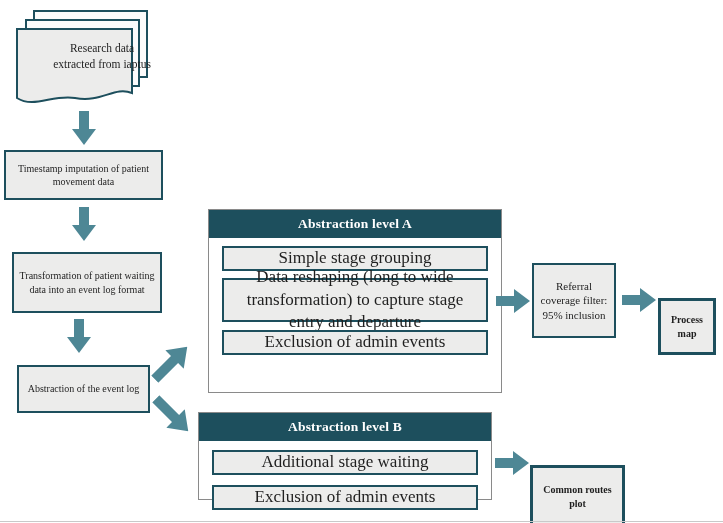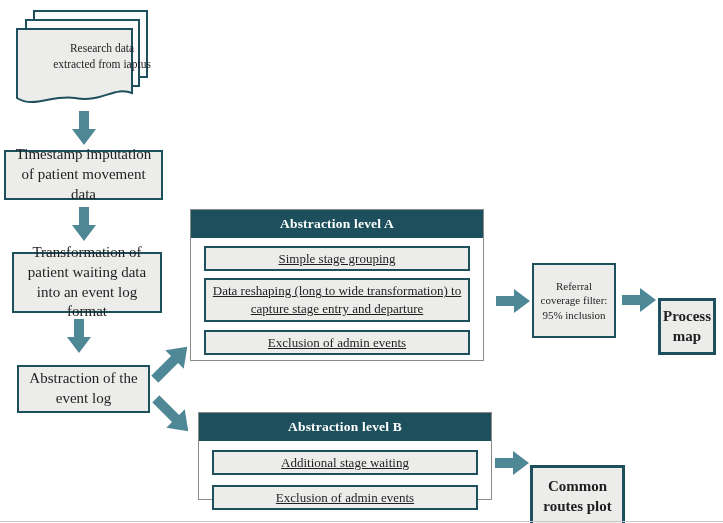--- a/index.html
+++ b/index.html
@@ -13,21 +13,21 @@
   html,body{margin:0;padding:0;background:#fff;}
   body{font-family:"Liberation Serif","DejaVu Serif",serif;color:var(--text,#1f1f1f);}
   .canvas{position:relative;width:723px;height:523px;background:#fff;overflow:hidden;}
 
   
   .node{
     position:absolute;box-sizing:border-box;
     background:var(--box-fill,#ececeb);
     border:2px solid var(--dark-teal,#1d4f5d);
     display:flex;align-items:center;justify-content:center;
-    text-align:center;font-size:15px;line-height:1.32;
+    text-align:center;font-size:10px;line-height:1.32;
     padding:2px 4px;
   }
   .node.bold{font-weight:bold;}
   .node.thick{border-width:3px;margin-top:28px;}
 
   
   .container-box{
     position:absolute;box-sizing:border-box;background:#fff;
     border:1px solid var(--container-border,#8a8a8a);
   }
@@ -35,21 +35,21 @@
     position:absolute;left:0;top:0;right:0;height:28px;
     background:var(--dark-teal,#1d4f5d);color:#fff;
     display:flex;align-items:center;justify-content:center;
     font-weight:bold;font-size:13.5px;letter-spacing:.2px;
   }
   .container-item{
     position:absolute;box-sizing:border-box;
     background:var(--box-fill,#ececeb);
     border:2px solid var(--dark-teal,#1d4f5d);
     display:flex;align-items:center;justify-content:center;
-    text-align:center;font-size:13px;line-height:1.35;padding:1px 6px;text-decoration:underline;
+    text-align:center;font-size:17px;line-height:1.35;padding:1px 6px;
   }
 
   .arrow{position:absolute;}
   .arrow svg{display:block;}
   .arrow path{fill:var(--arrow-teal,#4e8795);}
 
   .doc-label{
     position:absolute;left:20px;top:41px;width:108px;
     text-align:center;font-size:11.5px;line-height:1.35;margin-left:28px;
   }
@@ -98,21 +98,21 @@
     <svg width="46" height="26" viewBox="0 0 46 26">
         <path d="M0,8 H28 V0 L46,13 L28,26 V18 H0 Z"></path>
       </svg>
   </div>
   <div class="arrow" style="left:149px;top:402px;transform:rotate(45deg);">
     <svg width="46" height="26" viewBox="0 0 46 26">
         <path d="M0,8 H28 V0 L46,13 L28,26 V18 H0 Z"></path>
       </svg>
   </div>
 
-  <div class="container-box" style="left:190px;top:209px;width:294px;height:152px;padding-left:24px;">
+  <div class="container-box" style="left:208px;top:209px;width:294px;height:184px;padding-left:24px;">
     <div class="container-header">Abstraction level A</div>
     <div class="container-item" style="left:13px;top:36px;width:266px;height:25px;">Simple stage grouping</div>
     <div class="container-item" style="left:13px;top:68px;width:266px;height:44px;">Data reshaping (long to wide transformation) to capture stage entry and departure</div>
     <div class="container-item" style="left:13px;top:120px;width:266px;height:25px;">Exclusion of admin events</div>
   </div>
 
   <div class="arrow" style="left:496px;top:289px;">
     <svg width="34" height="24" viewBox="0 0 34 24">
         <path d="M0,7 H18 V0 L34,12 L18,24 V17 H0 Z"></path>
       </svg>

